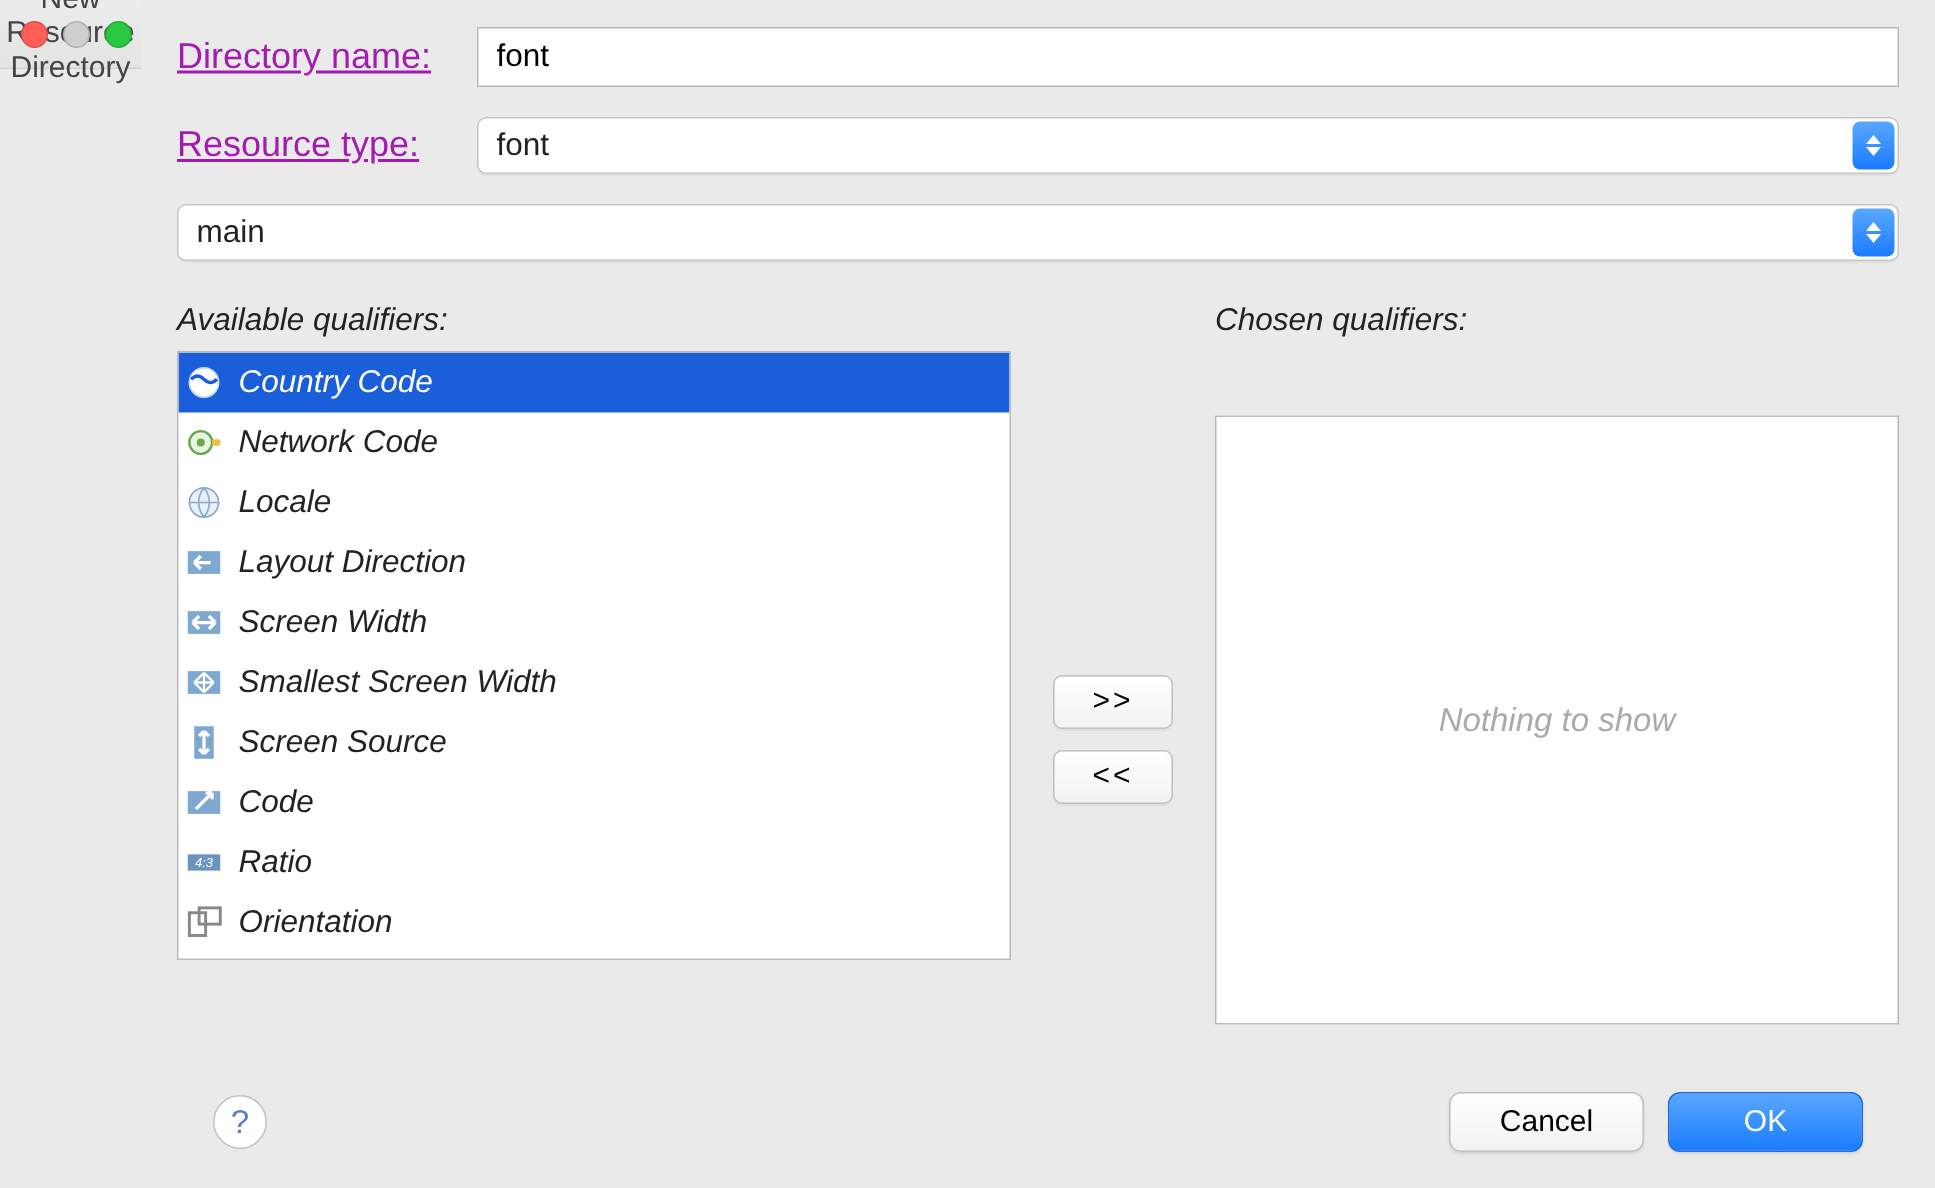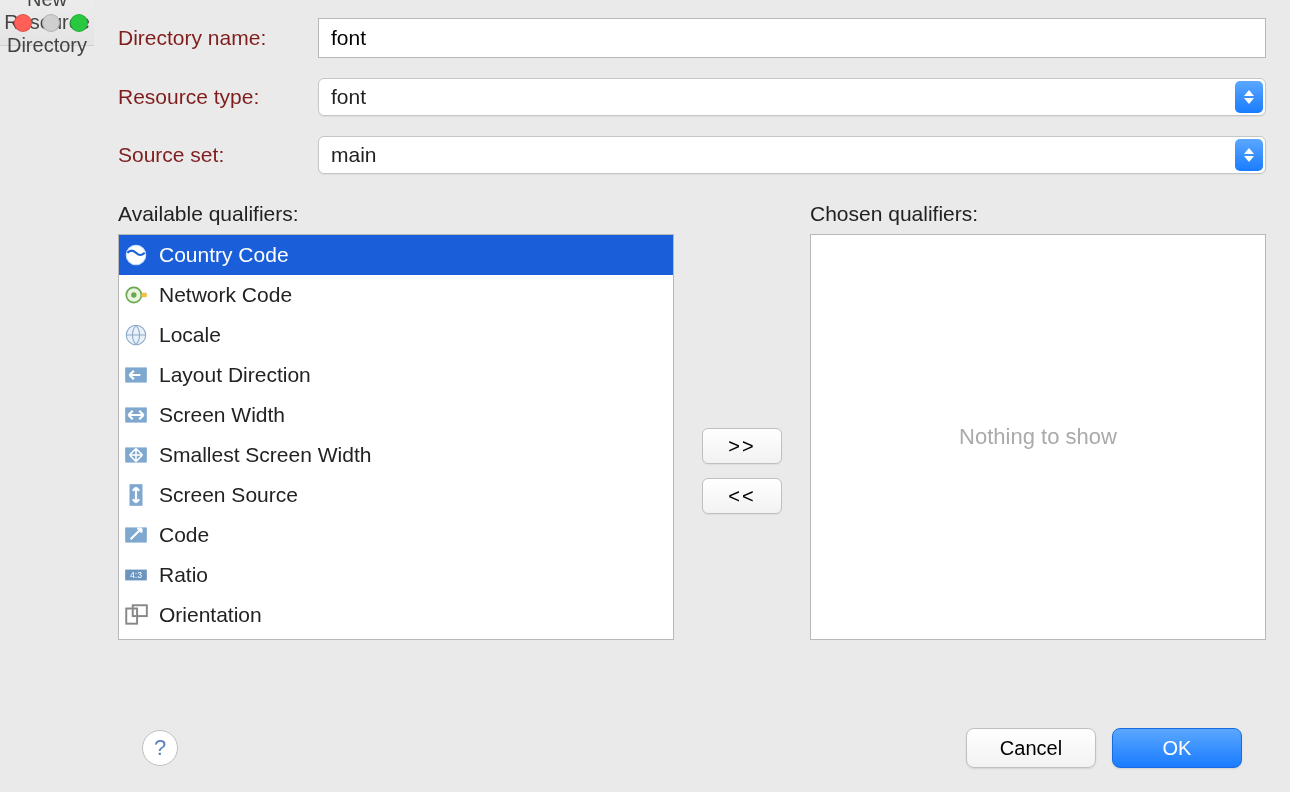--- a/index.html
+++ b/index.html
@@ -23,21 +23,21 @@
     .traffic { position: absolute; left: 14px; top: 14px; display: flex; gap: 10px; }
     .dot { width: 18px; height: 18px; border-radius: 50%; border: 1px solid rgba(0,0,0,0.15); }
     .red { background: #ff5f57; }
     .yellow { background: #cfcfcf; }
     .green { background: #28c940; }
     .title { flex: 1; text-align: center; font-size: 20px; color: #444; }
 
     .content { padding: 18px 24px 0 24px; flex: 1; display: flex; flex-direction: column; }
 
     .form-row { display: flex; align-items: center; margin-bottom: 20px; }
-    .form-label { width: 200px; font-size: 21px; color: #7f1d1d; }
+    .form-label { width: 200px; font-size: 24px; color: #a21caf; text-decoration: underline; }
     .text-input {
       flex: 1; height: 40px; border: 1px solid #b8b8b8; background: #fff;
       font-size: 21px; padding: 0 12px; outline: none;
     }
 
     .select-wrap { flex: 1; position: relative; }
     .select-input {
       width: 100%; height: 38px; border: 1px solid #c6c6c6; border-radius: 6px;
       background: #fff; font-size: 21px; padding: 0 40px 0 12px; outline: none;
       box-shadow: 0 1px 1px rgba(0,0,0,0.05);
@@ -45,27 +45,27 @@
     }
     .select-stepper {
       position: absolute; right: 3px; top: 3px; bottom: 3px; width: 28px;
       background: linear-gradient(#5aa7ff, #1a7cff);
       border-radius: 5px; display: flex; flex-direction: column;
       align-items: center; justify-content: center; gap: 2px;
     }
     .select-stepper svg { width: 10px; height: 6px; fill: #fff; }
 
     .qualifiers { display: flex; gap: 0; margin-top: 8px; }
-    .qual-col { display: flex; flex-direction: column; }
+    .qual-col { display: flex; flex-direction: column; font-style: italic; }
     .qual-label { font-size: 21px; margin-bottom: 8px; }
     .listbox {
       border: 1px solid #b8b8b8; background: #fff; width: 556px; height: 406px;
       overflow: auto;
     }
-    .listbox.chosen { width: 456px; display: flex; align-items: center; justify-content: center; }
+    .listbox.chosen { width: 456px; display: flex; align-items: center; justify-content: center; margin-top: 43px; }
     .placeholder { color: #aaa; font-size: 22px; }
 
     .list-item {
       display: flex; align-items: center; height: 40px; padding: 0 0 0 4px; font-size: 21px;
       cursor: default;
     }
     .list-item.selected { background: #1a5fd9; color: #fff; }
     .list-icon { width: 26px; height: 26px; margin-right: 10px; flex-shrink: 0; }
 
     .mid-buttons {
@@ -127,21 +127,20 @@
               <path d="M0 6 L5 0 L10 6 Z"></path>
             </svg>
           <svg viewBox="0 0 10 6">
               <path d="M0 0 L5 6 L10 0 Z"></path>
             </svg>
         </div>
       </div>
     </div>
 
     <div class="form-row">
-      <div class="form-label">Source set:</div>
       <div class="select-wrap">
         <div class="select-input">main</div>
         <div class="select-stepper">
           <svg viewBox="0 0 10 6">
               <path d="M0 6 L5 0 L10 6 Z"></path>
             </svg>
           <svg viewBox="0 0 10 6">
               <path d="M0 0 L5 6 L10 0 Z"></path>
             </svg>
         </div>

